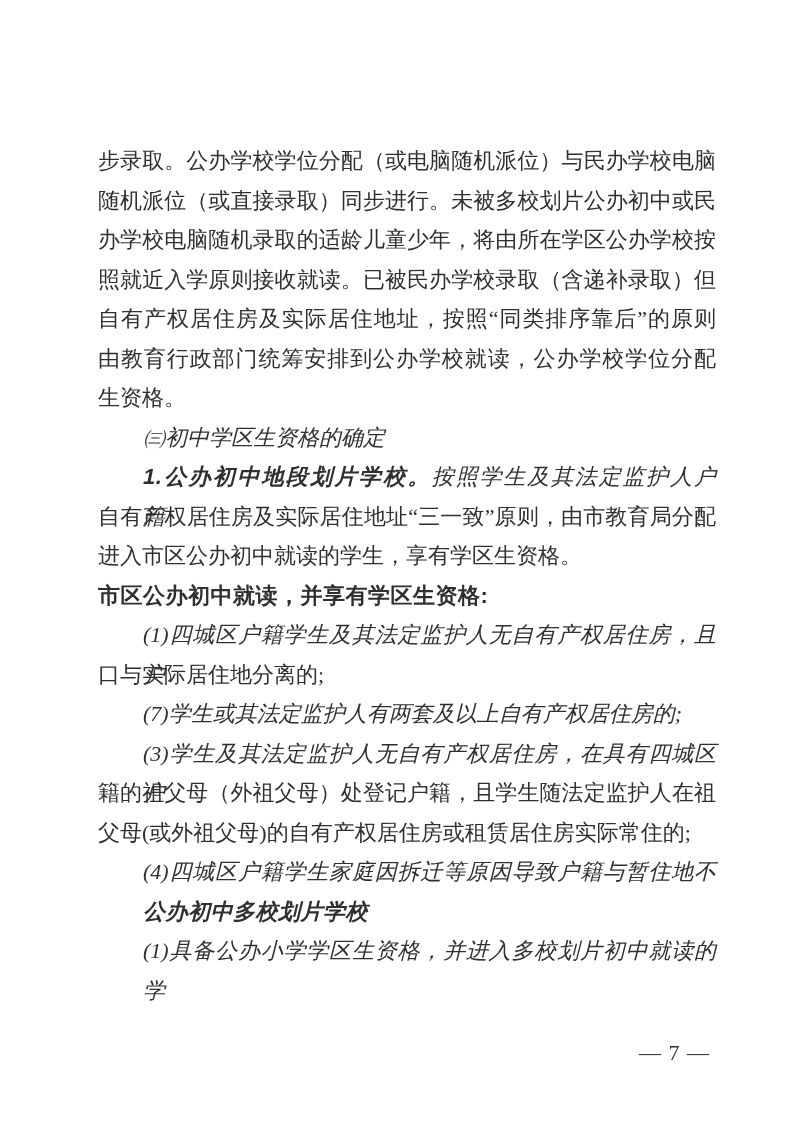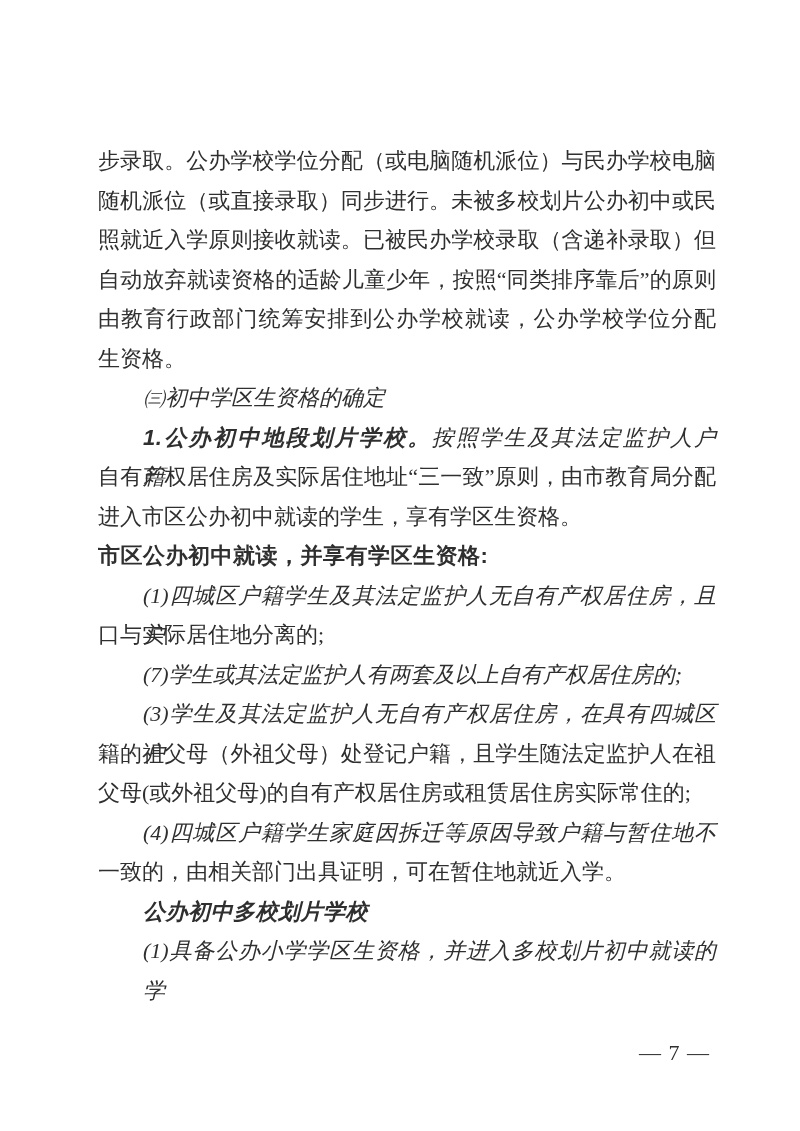--- a/index.html
+++ b/index.html
@@ -67,34 +67,34 @@
     letter-spacing: 1px;
   }
 </style>
 </head>
 <body>
 
 <div class="page">
   <div class="text-block" id="text-block">
       <div class="line fill"><span class="seg-normal">步录取。公办学校学位分配（或电脑随机派位）与民办学校电脑</span></div>
       <div class="line fill"><span class="seg-normal">随机派位（或直接录取）同步进行。未被多校划片公办初中或民</span></div>
+      <div class="line fill"><span class="seg-normal">办学校电脑随机录取的适龄儿童少年，将由所在学区公办学校按</span></div>
       <div class="line fill"><span class="seg-normal">照就近入学原则接收就读。已被民办学校录取（含递补录取）但</span></div>
-      <div class="line fill"><span class="seg-normal">自动放弃就读资格的适龄儿童少年，按照“同类排序靠后”的原则</span></div>
+      <div class="line fill"><span class="seg-normal">自有产权居住房及实际居住地址，按照“同类排序靠后”的原则</span></div>
       <div class="line fill"><span class="seg-normal">由教育行政部门统筹安排到公办学校就读，公办学校学位分配</span></div>
       <div class="line"><span class="seg-normal">生资格。</span></div>
       <div class="line indent"><span class="seg-kai">㈢初中学区生资格的确定</span></div>
       <div class="line indent fill"><span class="seg-bold">1.公办初中地段划片学校。</span><span class="seg-normal">按照学生及其法定监护人户籍、</span></div>
       <div class="line fill"><span class="seg-normal">自有产权居住房及实际居住地址“三一致”原则，由市教育局分配</span></div>
       <div class="line"><span class="seg-normal">进入市区公办初中就读的学生，享有学区生资格。</span></div>
       <div class="line"><span class="seg-bold">市区公办初中就读，并享有学区生资格:</span></div>
       <div class="line indent fill"><span class="seg-normal">(1)四城区户籍学生及其法定监护人无自有产权居住房，且户</span></div>
       <div class="line"><span class="seg-normal">口与实际居住地分离的;</span></div>
       <div class="line indent"><span class="seg-normal">(7)学生或其法定监护人有两套及以上自有产权居住房的;</span></div>
       <div class="line indent fill"><span class="seg-normal">(3)学生及其法定监护人无自有产权居住房，在具有四城区户</span></div>
       <div class="line fill"><span class="seg-normal">籍的祖父母（外祖父母）处登记户籍，且学生随法定监护人在祖</span></div>
       <div class="line"><span class="seg-normal">父母(或外祖父母)的自有产权居住房或租赁居住房实际常住的;</span></div>
       <div class="line indent fill"><span class="seg-normal">(4)四城区户籍学生家庭因拆迁等原因导致户籍与暂住地不</span></div>
-      <div class="line"><span class="seg-normal">一致的，由相关部门出具证明，可在暂住地就近入学。</span></div>
       <div class="line indent"><span class="seg-bold">公办初中多校划片学校</span></div>
       <div class="line indent fill"><span class="seg-normal">(1)具备公办小学学区生资格，并进入多校划片初中就读的学</span></div>
     </div>
   <div class="page-number">— 7 —</div>
 </div>
 
 </body></html>

